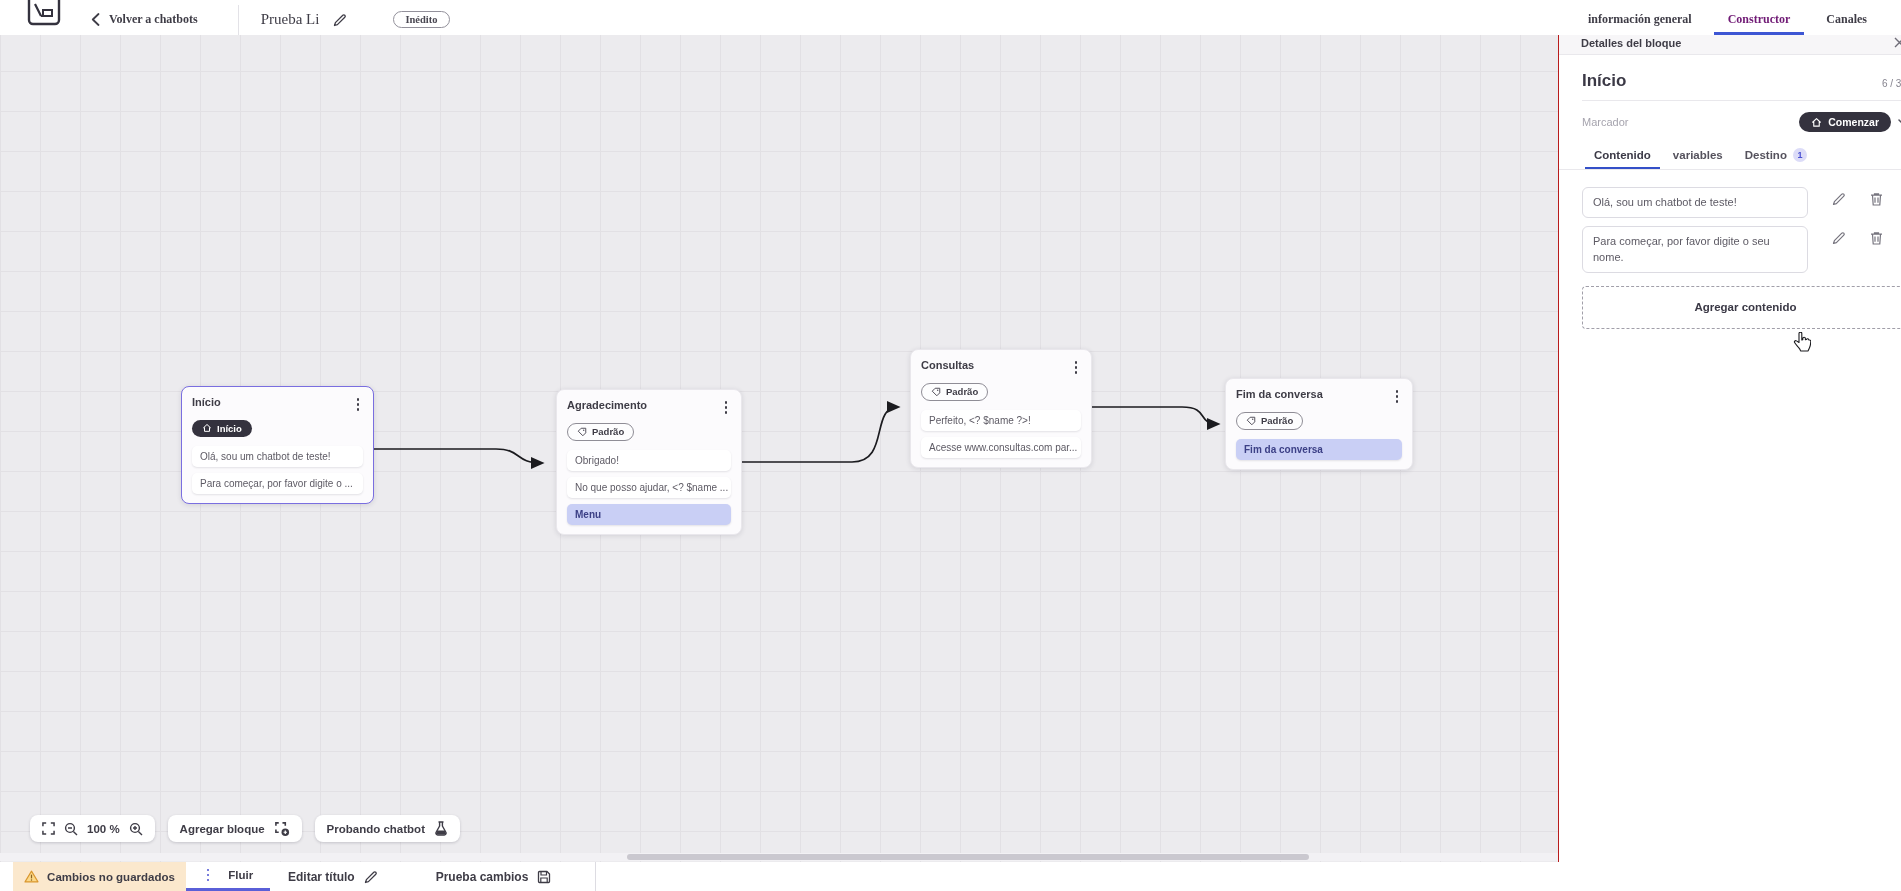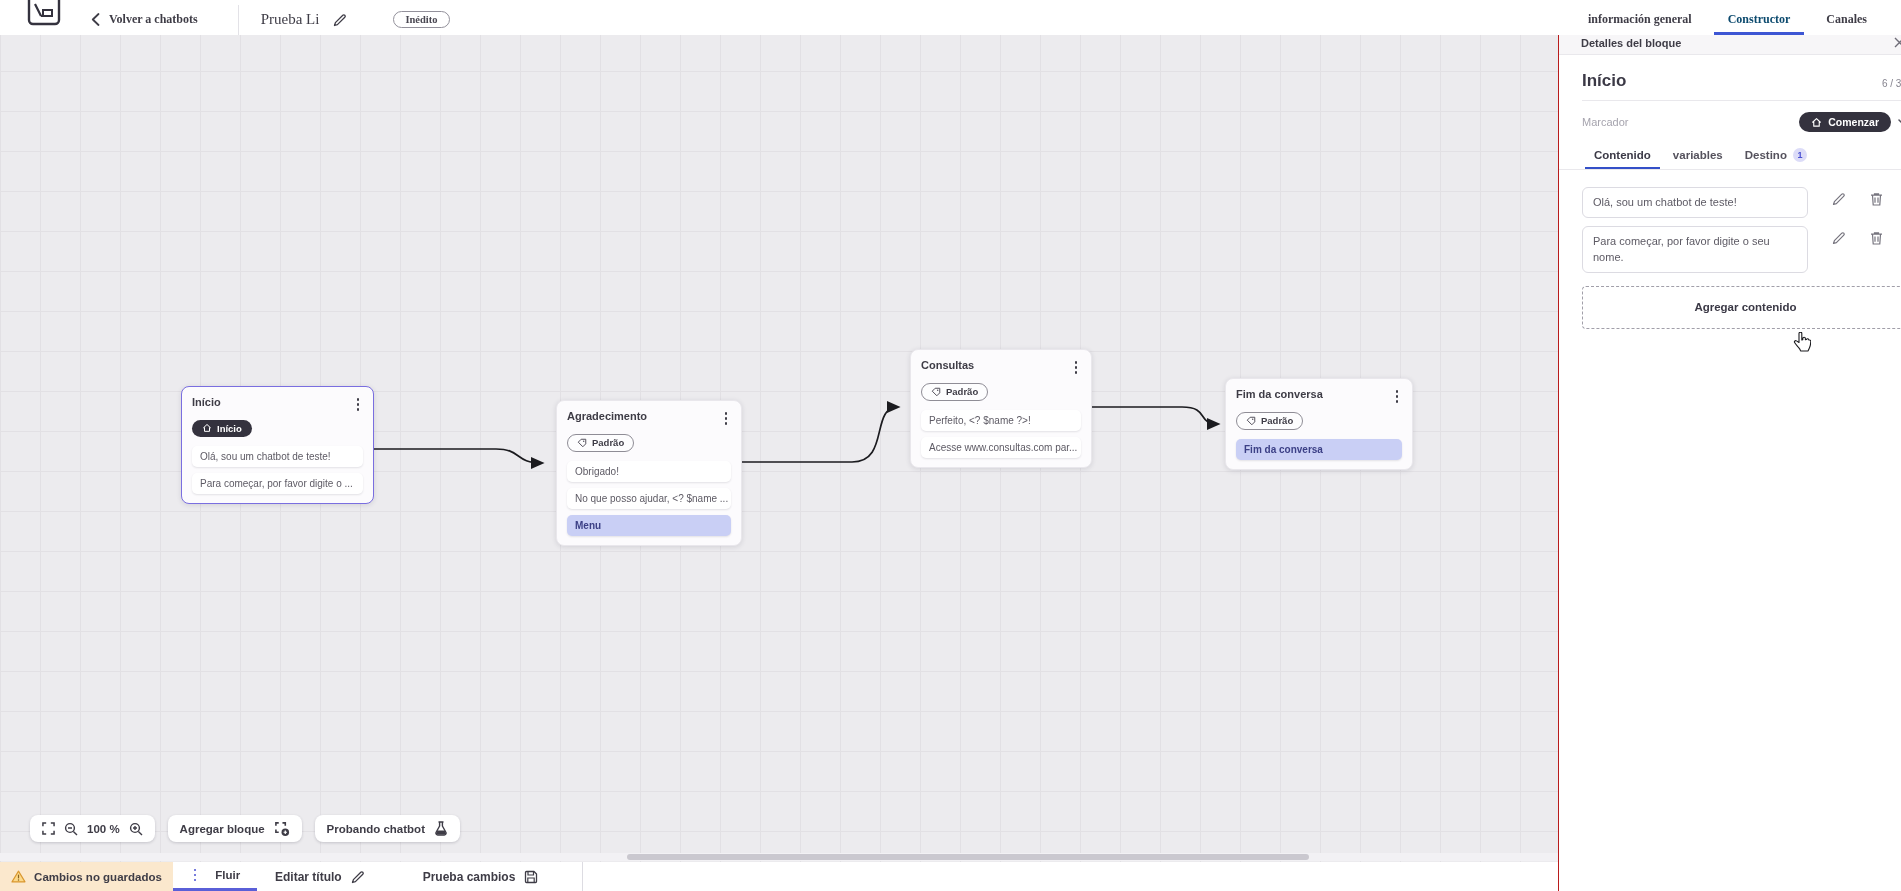--- a/index.html
+++ b/index.html
@@ -13,21 +13,21 @@
   
   .topbar { position:absolute; left:0; top:4px; width:1901px; height:31px; background:#fff; display:flex; align-items:center; z-index:20;font-family:Liberation Serif, serif; }
   .logo { width:34px; height:38px; margin-left:27px; margin-top:-12px; align-self:flex-start; }
   .back-btn { display:flex; align-items:center; gap:9px; margin-left:30px; background:none; border:none; cursor:pointer; font-family:inherit; font-size:12px; font-weight:700; color:#3e3c46; }
   .tb-divider { width:1px; height:30px; background:#e3e2e7; margin-left:40px; }
   .doc-title { font-size:15px; font-weight:400; color:#3e3c46; margin-left:22px; }
   .pencil-btn { background:none; border:none; cursor:pointer; margin-left:14px; color:#3e3c46; display:flex; }
   .status-pill { margin-left:46px; border:1px solid #93919b; border-radius:999px; padding:2px 11px; font-size:10.5px; font-weight:600; color:#4a4852; background:#fff; }
   .tb-tabs { margin-left:auto; display:flex; height:31px; align-items:stretch; margin-right:20px; gap:8px; }
   .tb-tab { display:flex; align-items:center; padding:0 14px; font-size:12px; font-weight:700; color:#3e3c46; cursor:pointer; border:none; background:none; font-family:inherit; }
-  .tb-tab.active { color:#0c4a6e; box-shadow: inset 0 -3px 0 #3d56d4; }
+  .tb-tab.active { color:#701a75; box-shadow: inset 0 -3px 0 #3d56d4; }
 
   
   .canvas { position:absolute; left:0; top:31px; width:1558px; height:831px;
     background-color:#ecebee;
     background-image: linear-gradient(#e2e0e4 1px, transparent 1px), linear-gradient(90deg, #e2e0e4 1px, transparent 1px);
     background-size:40px 40px; overflow:hidden; }
   .wires { position:absolute; left:0; top:0; }
 
   .node { position:absolute; background:#fcfbfd; border:1px solid #e9e7ec; border-radius:8px; box-shadow:0 1px 5px rgba(40,40,60,.13); padding:9px 10px; }
   .node.selected { border:1.5px solid #7a6ee0; }
@@ -67,21 +67,21 @@
   .num-badge { width:14px; height:14px; border-radius:50%; background:#dcdcf8; color:#4a50d2; font-size:9px; font-weight:700; display:flex; align-items:center; justify-content:center; }
   .p-tabs-kebab { margin-left:auto; align-self:center; }
   .content-list { padding:17px 14px 0 23px; }
   .content-row { display:flex; align-items:flex-start; margin-bottom:8px; }
   .p-card { width:226px; background:#fff; border:1px solid #dcdbe2; border-radius:6px; padding:6px 10px; font-size:11px; line-height:1.5; color:#5d5a64; }
   .row-icons { display:flex; align-items:center; margin-left:24px; gap:24px; padding-top:5px; color:#76747e; }
   .row-icons .icon-btn { color:#76747e; }
   .add-content { margin:13px 14px 0 23px; height:43px; border:1px dashed #a19fa9; border-radius:4px; background:none; display:flex; align-items:center; justify-content:center; font-size:11.5px; font-weight:700; color:#3b3946; cursor:pointer; font-family:inherit; width:calc(100% - 37px); }
 
   
-  .bottombar { position:absolute; left:0; top:862px; width:1558px; height:29px; background:#fff; display:flex; align-items:stretch; z-index:20; }
+  .bottombar { position:absolute; left:13px; top:862px; width:1558px; height:29px; background:#fff; display:flex; align-items:stretch; z-index:20; }
   .warning-chip { width:173px; background:#fbe8cd; display:flex; align-items:center; justify-content:center; gap:8px; font-size:11.5px; font-weight:700; color:#3e3c46; }
   .flow-tab { width:84px; display:flex; align-items:center; justify-content:center; gap:15px; border-bottom:3px solid #5a5fd8; font-size:11.5px; font-weight:700; color:#3e3c46; cursor:pointer; }
   .bb-btn { display:flex; align-items:center; gap:9px; font-size:12px; font-weight:700; color:#3e3c46; background:none; border:none; cursor:pointer; font-family:inherit; }
   .bb-edit { margin-left:18px; }
   .bb-save { margin-left:58px; }
   .bb-divider { width:1px; background:#dddce2; margin-left:44px; }
 
   .cursor-ghost { position:absolute; left:1793px; top:332px; z-index:99; pointer-events:none; }
 </style>
 </head>
@@ -145,21 +145,21 @@
           <path d="M1.5 6 L6 1.8 L10.5 6 M3 5.2 V10 H9 V5.2" fill="none" stroke="#fff" stroke-width="1.2" stroke-linejoin="round"></path>
         </svg>
       <span>Início</span>
     </span>
     <div class="cards">
       <div class="card">Olá, sou um chatbot de teste!</div>
       <div class="card">Para começar, por favor digite o ...</div>
     </div>
   </div>
 
-  <div class="node" style="left:556px; top:369px; width:186px;">
+  <div class="node" style="left:556px; top:358px; width:186px;">
     <div class="node-head">
       <span class="node-title">Agradecimento</span>
       <span class="dots">
           <i></i>
           <i></i>
           <i></i>
         </span>
     </div>
     <span class="badge-outline">
       <svg width="10" height="10" viewBox="0 0 12 12">

